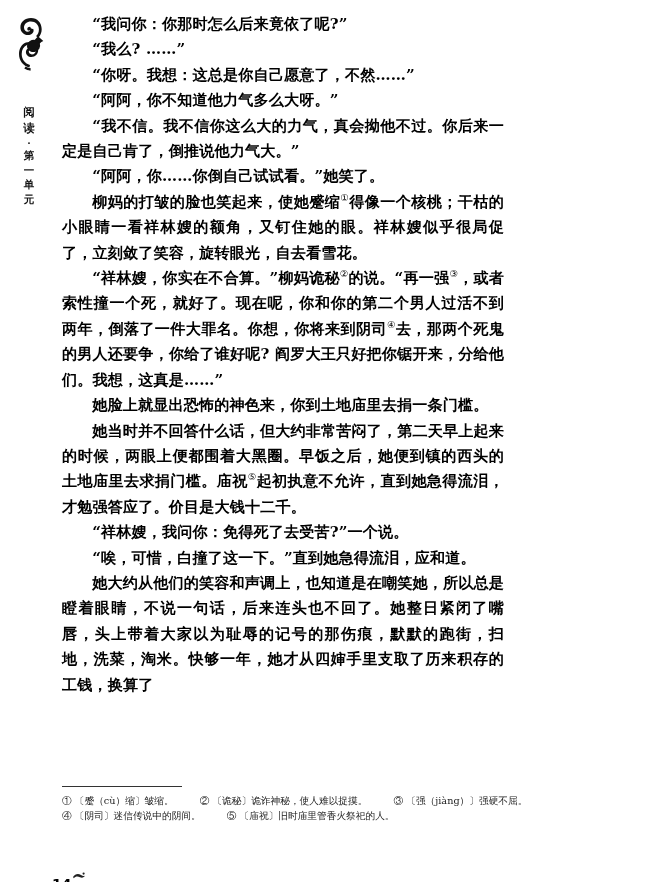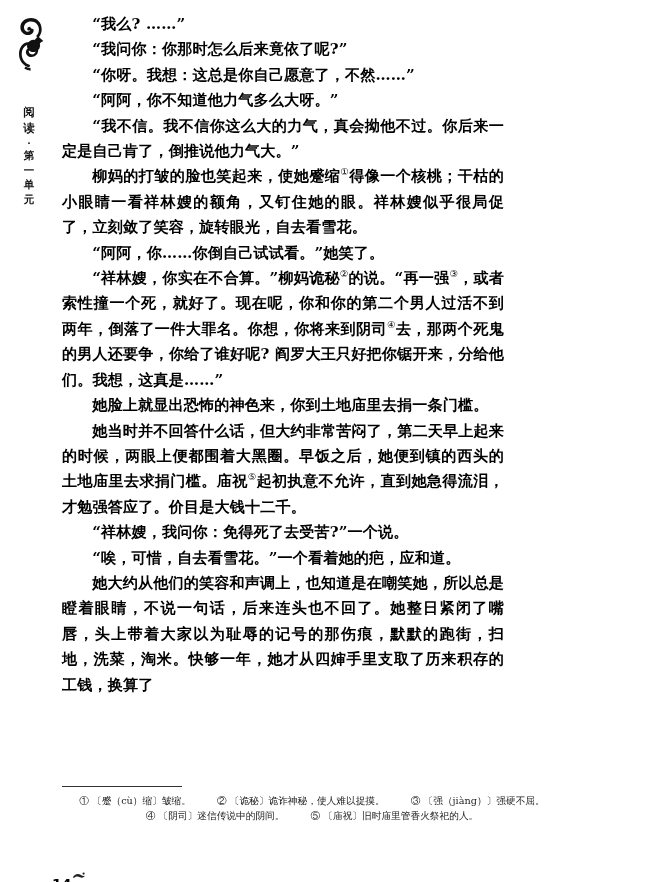--- a/index.html
+++ b/index.html
@@ -111,21 +111,20 @@
     height: 1px;
     background: #333;
     margin: 0 0 6px 0;
   }
   .fn-rows {
     font-size: 9.7px;
     line-height: 15px;
     font-weight: normal;
     color: #1a1a1a;
     font-family: "DejaVu Serif", "Liberation Serif", serif;
-    text-align: center;
   }
   .fn-row {
     white-space: nowrap;
     display: block;
   }
   .fn-item {
     display: inline;
   }
   .fn-gap {
     display: inline-block;
@@ -179,67 +178,67 @@
       <span class="small-ch">第</span>
       <span class="small-ch">一</span>
       <span class="small-ch">单</span>
       <span class="small-ch">元</span>
     </div>
   </div>
 
   <div class="body-col">
 
     <p class="para quote">
+      <span>“我问你：你那时怎么后来竟依了呢?”</span>
+    </p>
+
+    <p class="para quote">
       <span>“我么? ……”</span>
     </p>
 
     <p class="para quote">
-      <span>“我问你：你那时怎么后来竟依了呢?”</span>
-    </p>
-
-    <p class="para quote">
       <span>“你呀。我想：这总是你自己愿意了，不然……”</span>
     </p>
 
     <p class="para quote">
       <span>“阿阿，你不知道他力气多么大呀。”</span>
     </p>
 
     <p class="para quote">
       <span>“我不信。我不信你这么大的力气，真会拗他不过。你后来一定是自己肯了，倒推说他力气大。”</span>
     </p>
 
+    <p class="para quote">
+      <span>“阿阿，你……你倒自己试试看。”她笑了。</span>
+    </p>
+
     <p class="para indent">
       <span>柳妈的打皱的脸也笑起来，使她蹙缩</span><sup class="fn">①</sup><span>得像一个核桃；干枯的小眼睛一看祥林嫂的额角，又钉住她的眼。祥林嫂似乎很局促了，立刻敛了笑容，旋转眼光，自去看雪花。</span>
     </p>
 
-    <p class="para quote">
-      <span>“阿阿，你……你倒自己试试看。”她笑了。</span>
-    </p>
-
     <p class="para indent">
       <span>“祥林嫂，你实在不合算。”柳妈诡秘</span><sup class="fn">②</sup><span>的说。“再一强</span><sup class="fn">③</sup><span>，或者索性撞一个死，就好了。现在呢，你和你的第二个男人过活不到两年，倒落了一件大罪名。你想，你将来到阴司</span><sup class="fn">④</sup><span>去，那两个死鬼的男人还要争，你给了谁好呢? 阎罗大王只好把你锯开来，分给他们。我想，这真是……”</span>
     </p>
 
     <p class="para indent">
       <span>她脸上就显出恐怖的神色来，你到土地庙里去捐一条门槛。</span>
     </p>
 
 
     <p class="para indent">
       <span>她当时并不回答什么话，但大约非常苦闷了，第二天早上起来的时候，两眼上便都围着大黑圈。早饭之后，她便到镇的西头的土地庙里去求捐门槛。庙祝</span><sup class="fn">⑤</sup><span>起初执意不允许，直到她急得流泪，才勉强答应了。价目是大钱十二千。</span>
     </p>
 
 
     <p class="para quote">
       <span>“祥林嫂，我问你：免得死了去受苦?”一个说。</span>
     </p>
 
     <p class="para quote">
-      <span>“唉，可惜，自去看雪花。”一个看着她的疤，应和道。</span>
+      <span>“唉，可惜，白撞了这一下。”直到她急得流泪，应和道。</span>
     </p>
 
     <p class="para indent">
       <span>她大约从他们的笑容和声调上，也知道是在嘲笑她，所以总是瞪着眼睛，不说一句话，后来连头也不回了。她整日紧闭了嘴唇，头上带着大家以为耻辱的记号的那伤痕，默默的跑街，扫地，洗菜，淘米。快够一年，她才从四婶手里支取了历来积存的工钱，换算了</span>
     </p>
 
   </div>
 
   <div class="footnotes">
     <div class="fn-rule"></div>

